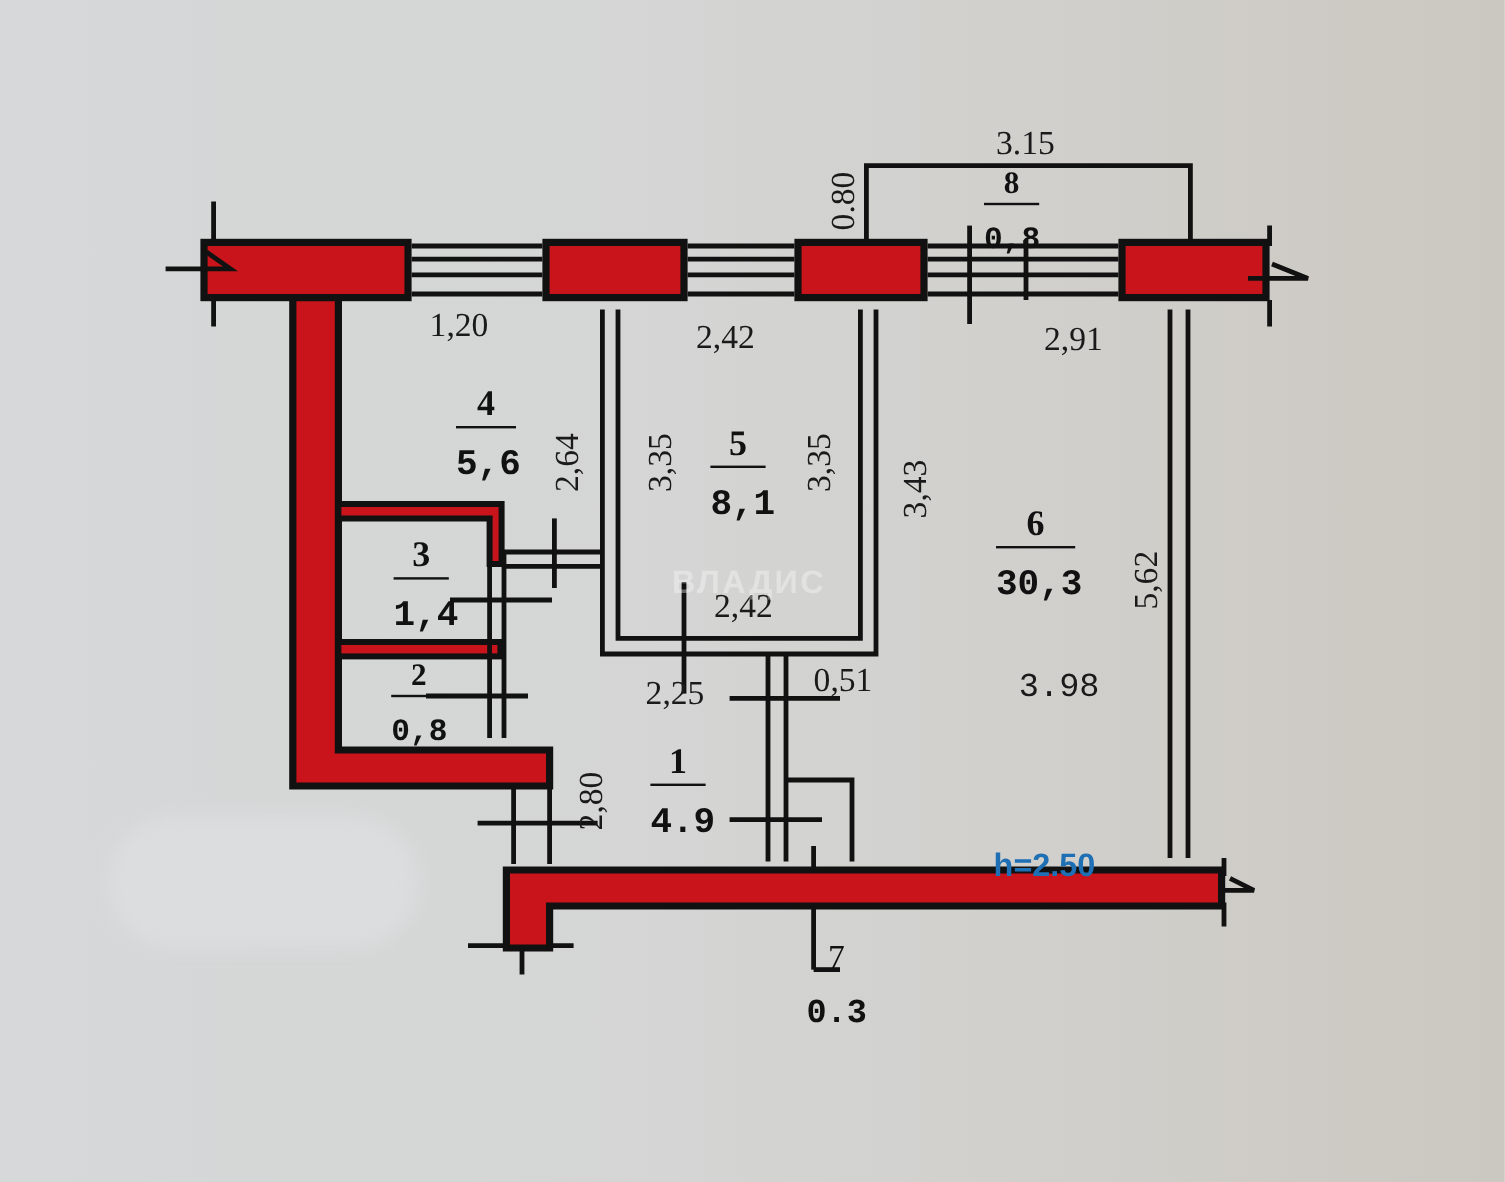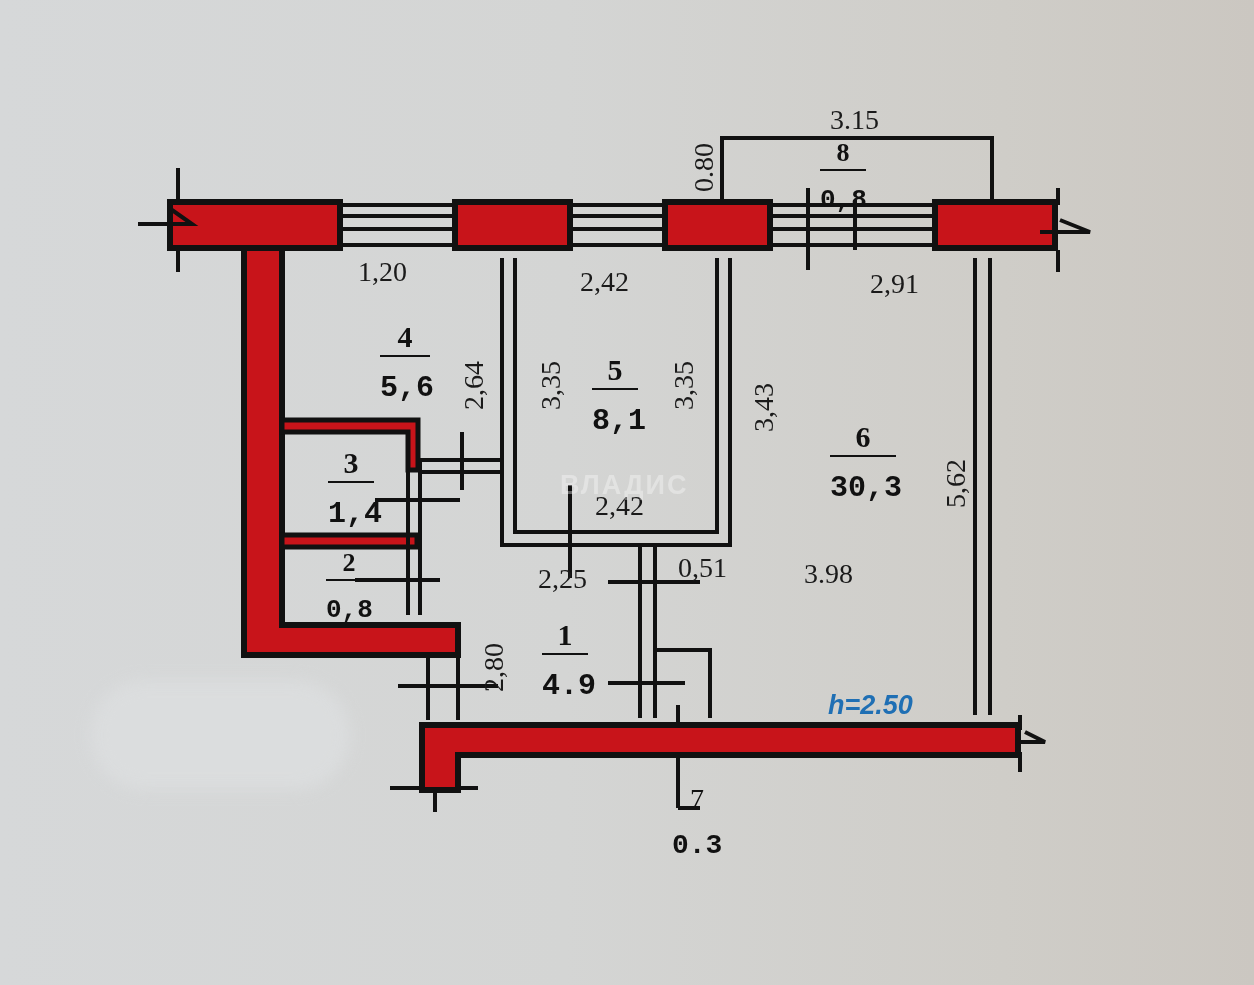--- a/index.html
+++ b/index.html
@@ -120,21 +120,21 @@
 <div class="lbl" style="left:580px;top:268px;">2,42</div>
 <div class="lbl" style="left:870px;top:270px;">2,91</div>
 <div class="lbl vert" style="left:460px;top:410px;">2,64</div>
 <div class="lbl vert" style="left:537px;top:410px;">3,35</div>
 <div class="lbl vert" style="left:670px;top:410px;">3,35</div>
 <div class="lbl vert" style="left:750px;top:432px;">3,43</div>
 <div class="lbl vert" style="left:942px;top:508px;">5,62</div>
 <div class="lbl" style="left:595px;top:492px;">2,42</div>
 <div class="lbl" style="left:522px;top:565px;margin-left:16px;">2,25</div>
 <div class="lbl" style="left:678px;top:554px;">0,51</div>
-<div class="lbl" style="left:804px;top:560px;">3.98</div>
+<div class="lbl" style="left:849px;top:560px;font-family:Liberation Mono, monospace;">3.98</div>
 <div class="lbl vert" style="left:480px;top:692px;">2,80</div>
 
 <div class="room" style="left:380px;top:322px;width:50px;">
   <span class="num">4</span>
   <span class="area">5,6</span>
 </div>
 <div class="room" style="left:592px;top:355px;width:46px;">
   <span class="num">5</span>
   <span class="area">8,1</span>
 </div>
@@ -156,14 +156,14 @@
 </div>
 <div class="room" style="left:672px;top:785px;width:50px;font-size:28px;">
   <span class="num" style="border-bottom:none;font-weight:normal;">7</span>
   <span class="area">0.3</span>
 </div>
 <div class="room" style="left:820px;top:140px;width:46px;font-size:26px;">
   <span class="num">8</span>
   <span class="area">0,8</span>
 </div>
 
-<div class="height-lbl" style="left:828px;top:690px;font-style:italic;">h=2.50</div>
+<div class="height-lbl" style="left:828px;top:706px;">h=2.50</div>
 <div class="watermark" style="left:560px;top:470px;">ВЛАДИС</div>
 
 </body></html>

